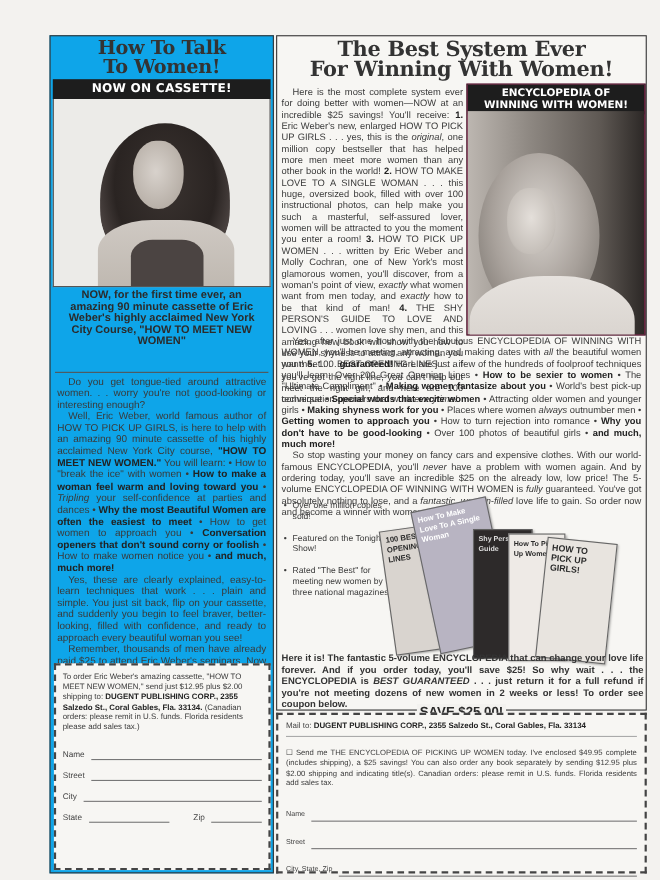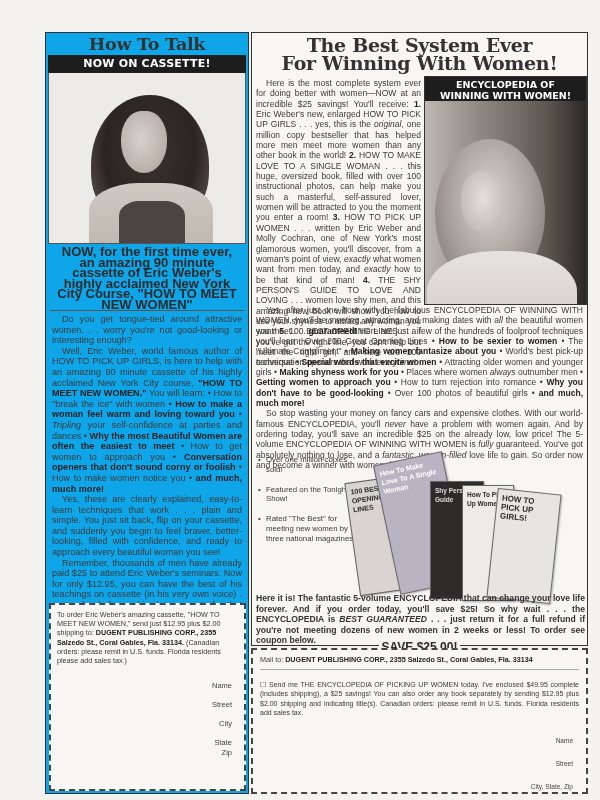--- a/index.html
+++ b/index.html
@@ -49,36 +49,36 @@
   .photo-left .body {
     position:absolute; left:40px; top:110px; width:124px; height:70px;
     background:linear-gradient(#cfc9c3, #bdb6ae);
     border-radius:40% 40% 0 0;
   }
   .photo-left .dress {
     position:absolute; left:70px; top:128px; width:66px; height:50px;
     background:#4b4442; border-radius:30% 30% 0 0;
   }
   .caption-left {
-    font-size:13px; font-weight:bold; text-align:center; line-height:10.5px;
-    padding:3px 4px 0; border-bottom:1px solid #555; margin:0 4px;
+    font-size:10px; font-weight:bold; text-align:center; line-height:10.5px;
+    padding:3px 4px 21px; border-bottom:1px solid #555; margin:0 4px;
   }
   .body-left {
     font-size:9.1px; line-height:10.6px; text-align:justify; padding:3px 6px 0 6px;
     color:#3a3a3a;
   }
   .body-left p { margin:0; }
   .body-left p.indent { text-indent:10px; }
   .coupon {
     position:absolute; border:2px dashed #444; box-sizing:border-box;
     background:#f7f6f3;
   }
   .coupon-left { left:3px; top:570px; width:197px; height:188px; padding:5px 6px; }
   .coupon-text { font-size:7.2px; line-height:9.2px; color:#3a3a3a; }
-  .field-row { display:flex; align-items:flex-end; margin-top:9px; font-size:7.5px; color:#444;flex-direction:column; }
+  .field-row { display:flex; align-items:flex-start; margin-top:9px; font-size:7.5px; color:#444; }
   .field-row .lbl { white-space:nowrap; margin-right:6px; }
   .field-row .line { flex:1; border-bottom:1px solid #777; height:9px; }
   .field-row.first { margin-top:16px; }
   .body-right-top {
     position:absolute; left:4px; top:45px; width:165px;
     font-size:8.5px; line-height:10.35px; text-align:justify; color:#3a3a3a;
   }
   .body-right-top p { margin:0; text-indent:10px; }
   .photo-right {
     position:absolute; left:172px; top:43px; width:163px; height:229px;
@@ -137,20 +137,21 @@
   b { color:#222; }
 </style>
 </head>
 <body>
 
 <div class="page">
 
   <div class="col-left">
     <div class="headline headline-left">
       <div>How To Talk</div>
+      <div>To Women!</div>
     </div>
     <div class="black-bar bar-left">NOW ON CASSETTE!</div>
     <div class="photo-left">
       <div class="hair"></div>
       <div class="body"></div>
       <div class="dress"></div>
       <div class="face"></div>
     </div>
     <div class="caption-left">NOW, for the first time ever, an amazing 90 minute cassette of Eric Weber's highly acclaimed New York City Course, "HOW TO MEET NEW WOMEN"</div>
     <div class="body-left">

